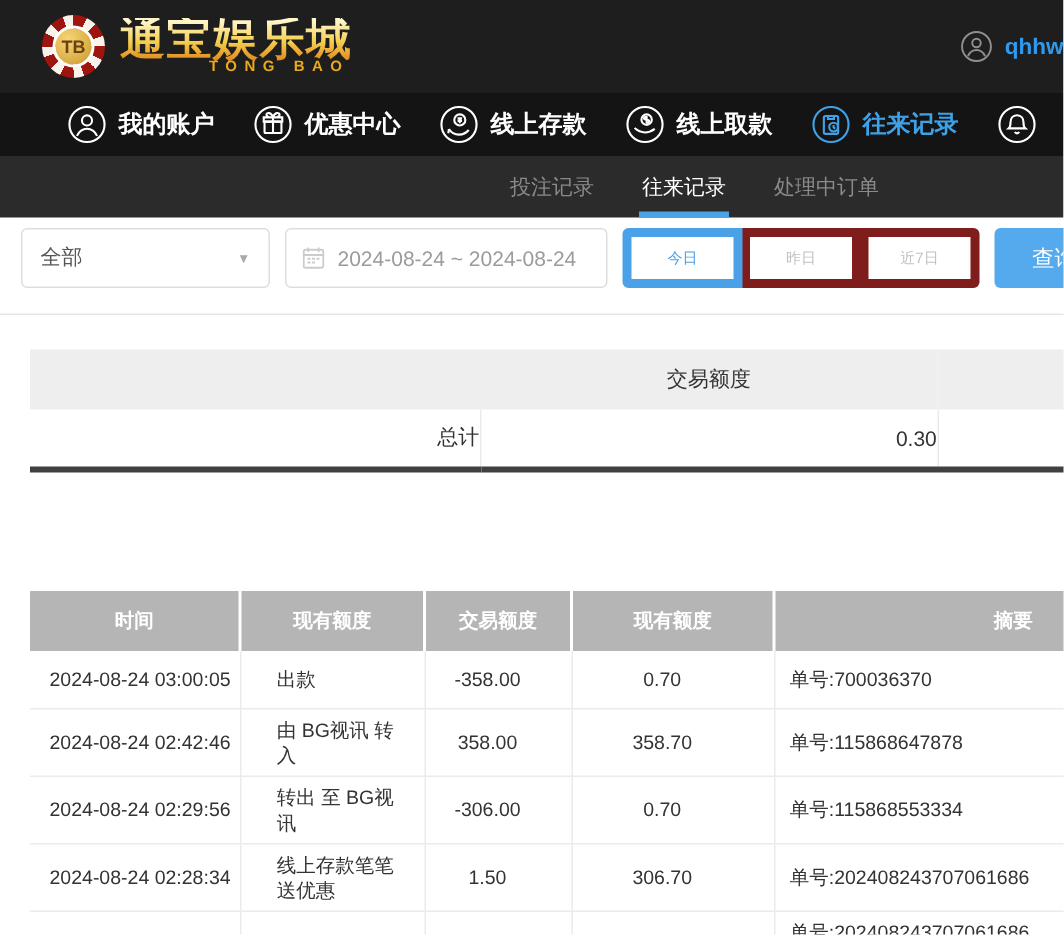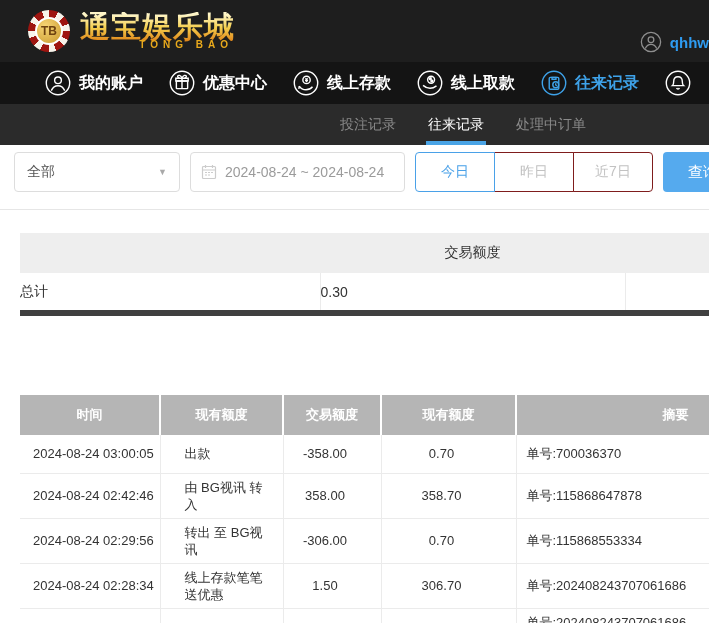--- a/index.html
+++ b/index.html
@@ -19,21 +19,21 @@
   .chip-center { position:absolute; inset:7px; border-radius:50%;
     background:radial-gradient(circle at 35% 30%,#f7d575,#c9992e); border:2px solid #fff;
     display:flex; align-items:center; justify-content:center;
     color:#6d4210; font-weight:bold; font-size:12px; }
   .logo-text { display:flex; flex-direction:column; }
   .logo-title { font-size:30px; font-weight:bold; letter-spacing:1px; line-height:30px;
     background:linear-gradient(180deg,#fff6c9 8%,#f5cf4e 52%,#e0891d 95%);
     -webkit-background-clip:text; background-clip:text; color:transparent; }
   .logo-sub { margin-top:-3px; color:#e8a91c; font-size:10px; font-weight:bold;
     letter-spacing:5px; text-align:right; padding-right:2px; }
-  .user { position:absolute; right:0; top:11px; height:62px;
+  .user { position:absolute; right:0; top:0; height:62px;
     display:flex; align-items:center; gap:8px; cursor:pointer; }
   .user .uicon { color:#8f8f8f; display:flex; }
   .username { color:#2e9bf0; font-weight:bold; font-size:15px; }
 
   
   .navbar { height:42px; background:#141414; display:flex; align-items:center;
     padding-left:45px; white-space:nowrap; }
   .nav-item { display:flex; align-items:center; gap:8px; color:#fff;
     font-size:16px; font-weight:bold; margin-right:26px; cursor:pointer; width:98px; flex:0 0 auto; }
   .nav-item .nicon { display:flex; color:#fff; }
@@ -52,37 +52,37 @@
   
   .filter-row { margin:7px 0 0 14px; display:flex; align-items:center; width:760px; }
   .select { width:166px; height:40px; border:1px solid #ddd; border-radius:4px;
     display:flex; align-items:center; justify-content:space-between;
     padding:0 12px; color:#555; font-size:14px; cursor:pointer; background:#fff; }
   .caret { color:#a9a9a9; font-size:9px; }
   .date-input { width:215px; height:40px; border:1px solid #ddd; border-radius:4px;
     display:flex; align-items:center; gap:8px; padding:0 10px; margin-left:10px;
     color:#9b9b9b; font-size:14px; cursor:pointer; background:#fff; }
   .btn-group { display:flex; margin-left:10px; }
-  .qbtn { width:80px; height:40px; background:#fff; border:1px solid #7f1d1d;
+  .qbtn { width:80px; height:40px; background:#fff; border:6px solid #7f1d1d;
     display:flex; align-items:center; justify-content:center; color:#c2c2c2;
-    font-size:14px; cursor:pointer; margin-left:-1px; }
+    font-size:10px; cursor:pointer; margin-left:-1px; }
   .qbtn:first-child { border-radius:4px 0 0 4px; margin-left:0; }
   .qbtn:last-child { border-radius:0 4px 4px 0; }
   .qbtn.active { border-color:#4aa1e8; color:#4aa1e8; position:relative; z-index:1; }
   .search-btn { width:80px; height:40px; margin-left:10px; background:#55aaee;
     color:#fff; font-size:15px; border:none; border-radius:4px; cursor:pointer;
     display:flex; align-items:center; justify-content:center; flex:0 0 auto; }
 
   .hdivider { margin-top:17px; height:1px; background:#e6e6e6; width:760px; }
 
   
   .summary { margin:23px 0 0 20px; width:814px; border-collapse:collapse;
     font-size:14px; color:#333; table-layout:fixed; }
   .summary .shead td { background:#eee; height:40px; text-align:center; }
-  .summary .sbody td { height:40px; text-align:left; border-bottom:6px solid #404040; }
+  .summary .sbody td { height:40px; text-align:right; border-bottom:4px solid #404040; }
   .summary .sbody td + td { border-left:1px solid #ebebeb; }
 
   
   .txn { margin:79px 0 0 20px; width:814px; border-collapse:collapse;
     font-size:13px; color:#333; table-layout:fixed; }
   .txn thead th { background:#b5b5b5; color:#fff; height:40px; font-weight:bold;
     font-size:13px; text-align:center; border-right:2px solid #fff; }
   .txn thead th:last-child { border-right:none; }
   .txn tbody td { height:38px; line-height:17px; padding:5px 0;
     border-bottom:1px solid #ebebeb; border-right:1px solid #ebebeb;

